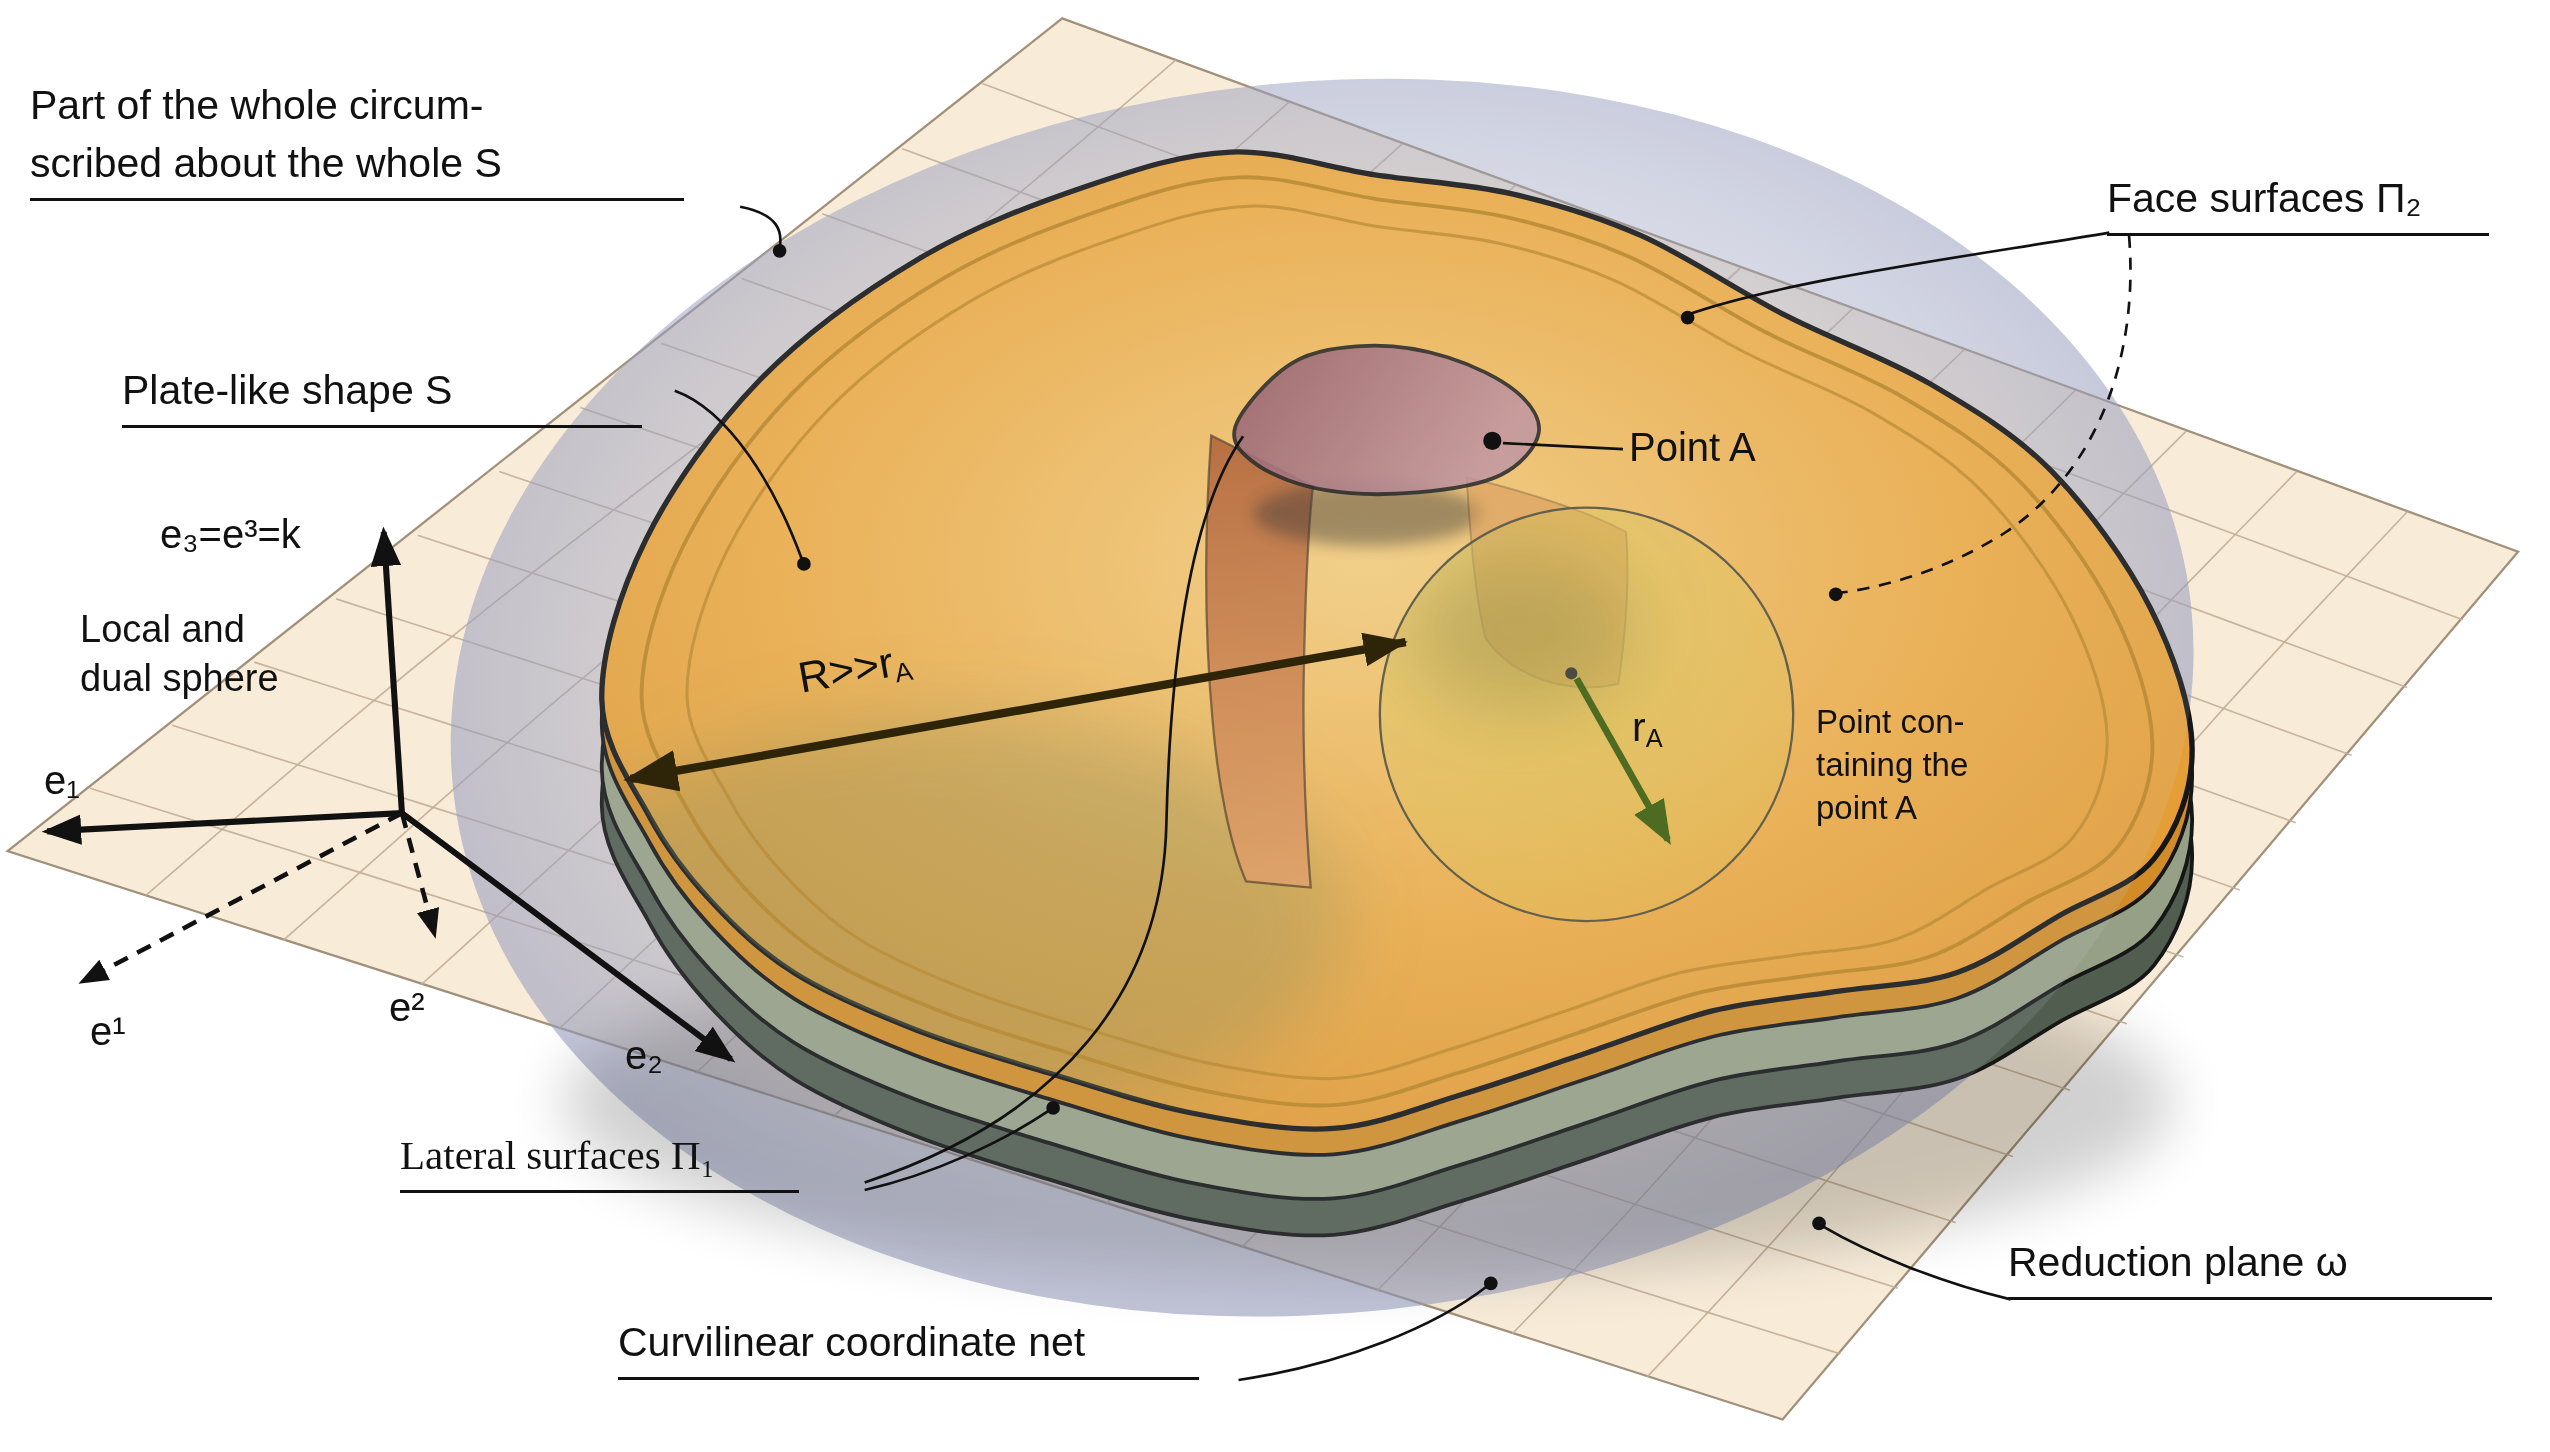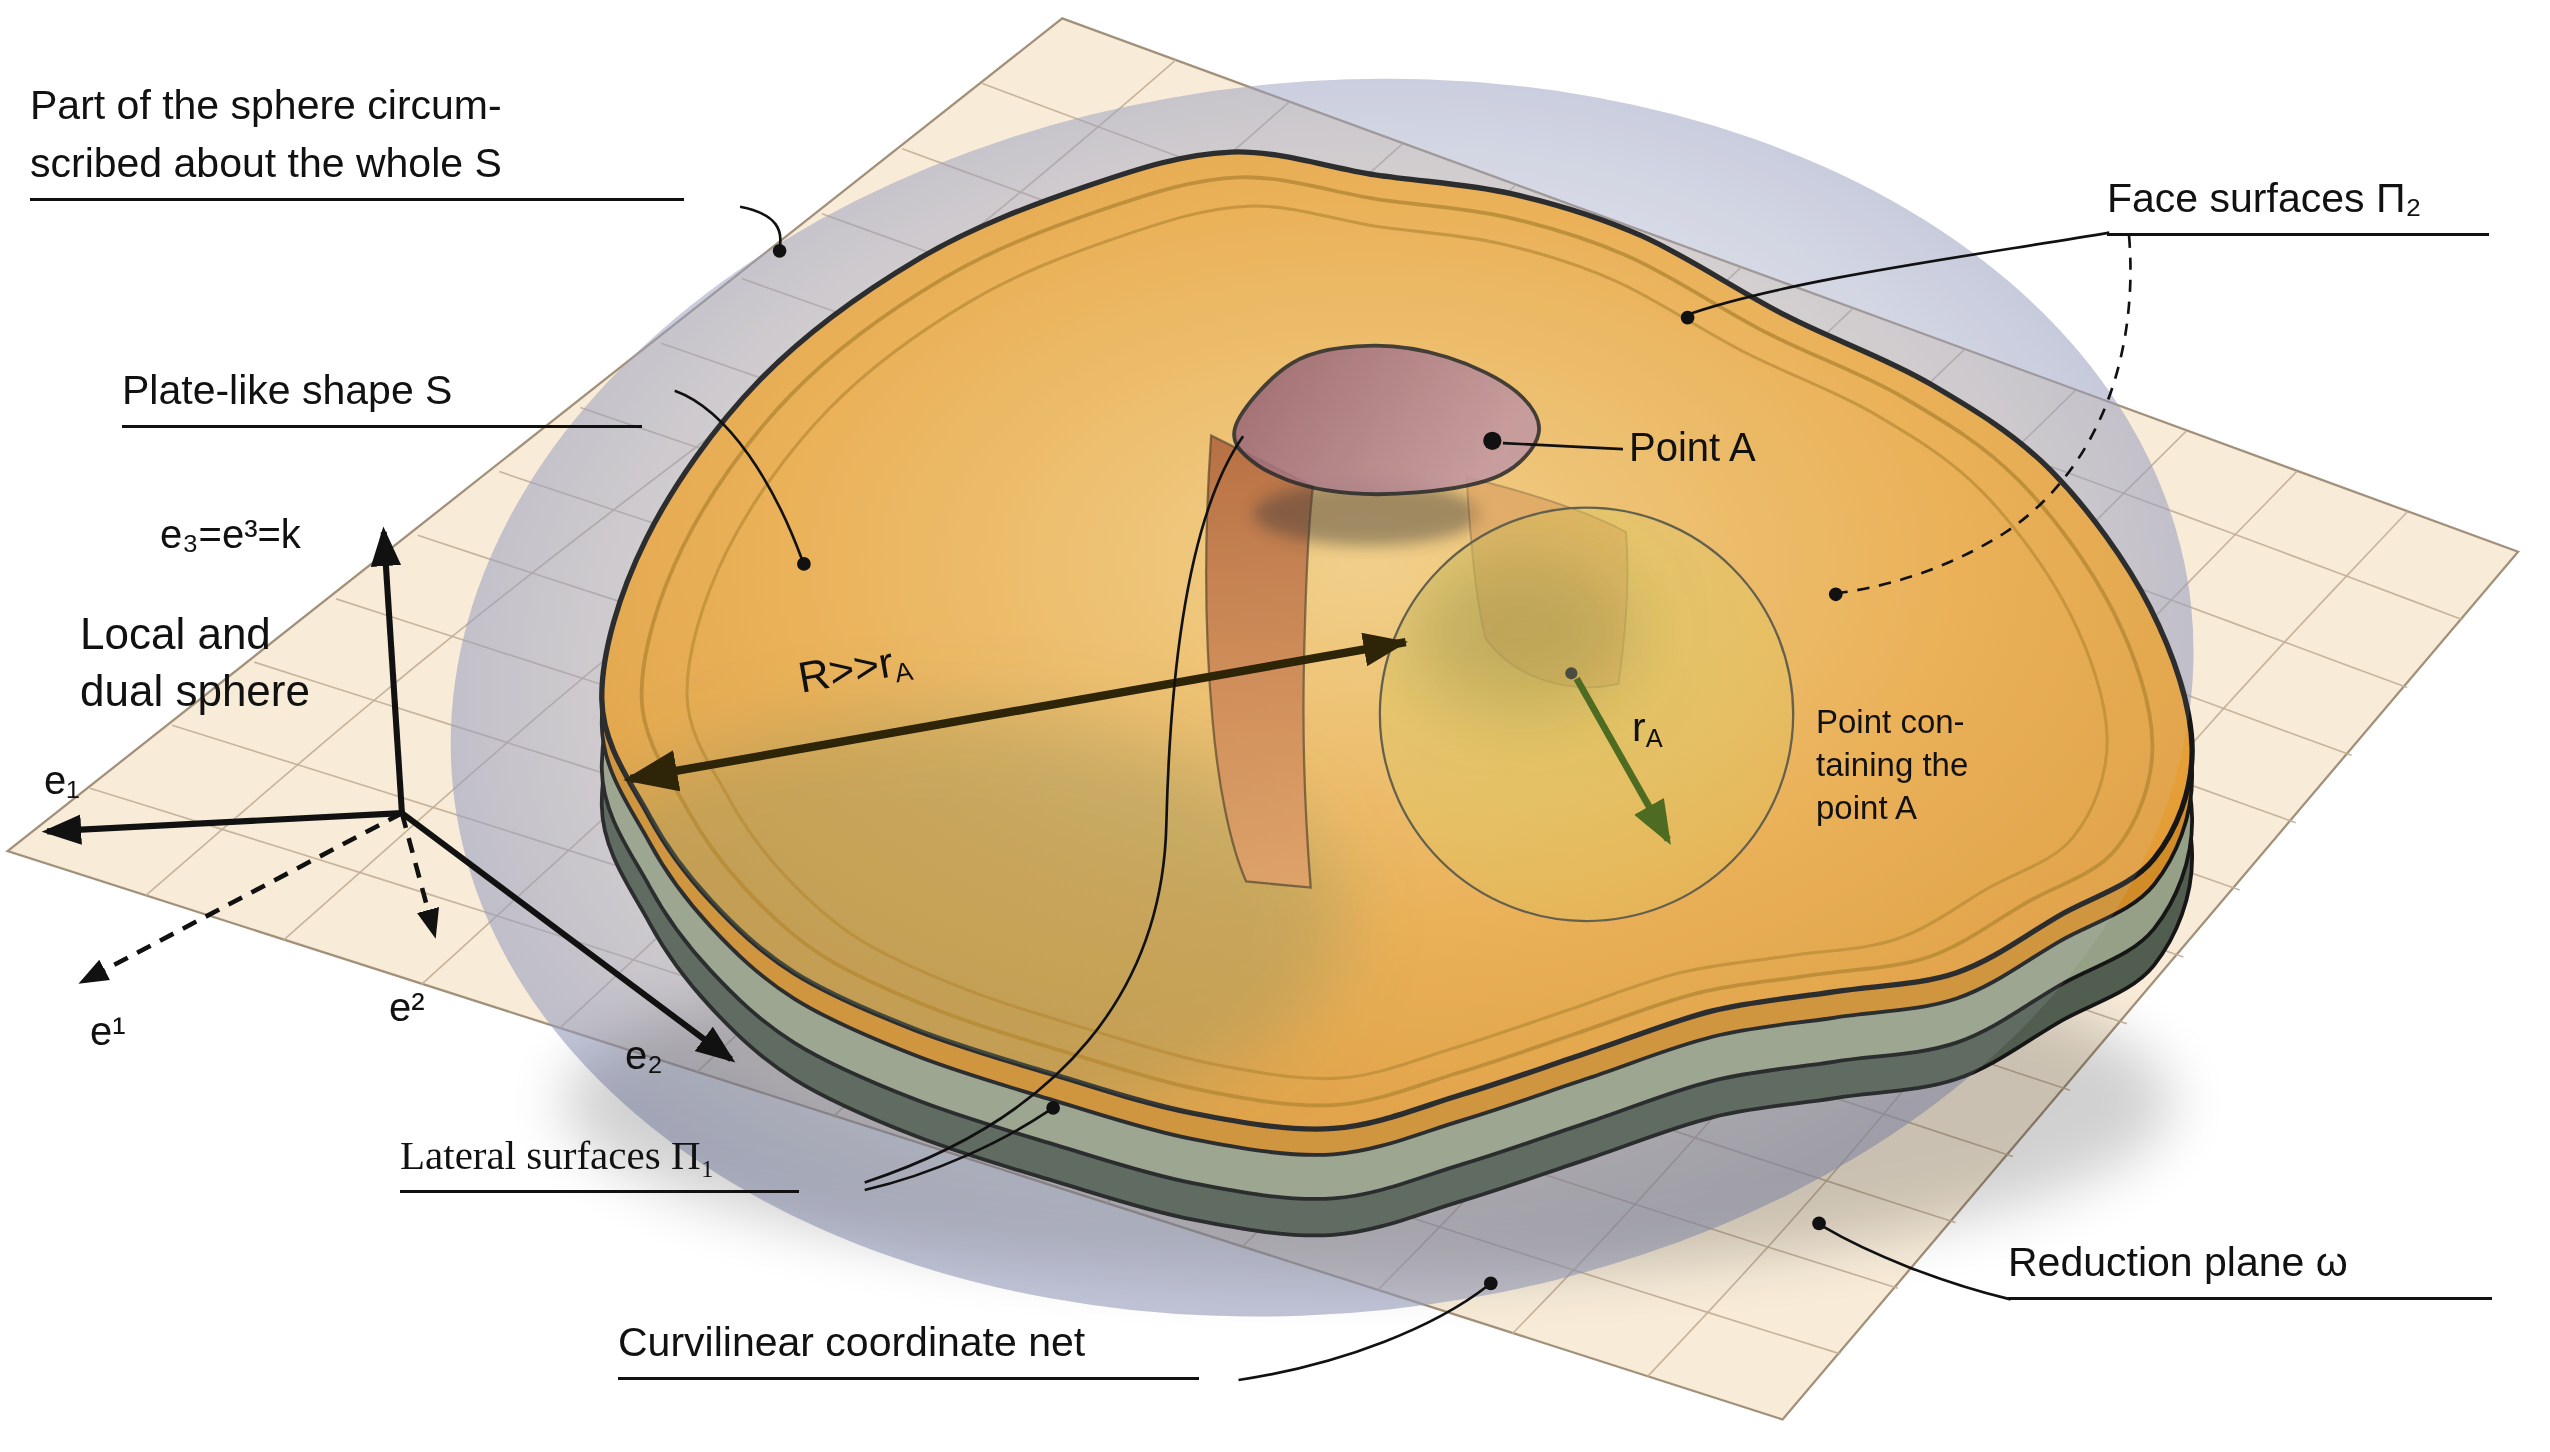--- a/index.html
+++ b/index.html
@@ -2,21 +2,21 @@
 <html style="font-size:12px"><head>
 <meta charset="utf-8">
 <style>
   html,body{margin:0;padding:0;background:#ffffff;}
   #stage{position:relative;width:2550px;height:1453px;background:#ffffff;overflow:hidden;
          font-family:"Liberation Sans","DejaVu Sans",sans-serif;color:#111;}
   #diagram{position:absolute;left:0;top:0;width:100%;height:100%;}
   .lbl{position:absolute;font-size:41px;line-height:1.42;color:#111;white-space:nowrap;}
   .lbl .ln{display:block;}
   .underline{display:inline-block;border-bottom:3px solid #111;padding-bottom:6px;}
-  .small{font-size:44px;line-height:1.3;}
+  .small{font-size:38px;line-height:1.3;}
   .axis-lbl{font-size:40px;}
   sub{font-size:0.62em;vertical-align:-0.25em;}
   .rot{transform-origin:center center;}
 </style>
 </head>
 <body>
 
 <div id="stage">
 
   <svg id="diagram" viewBox="0 0 3356 1912">
@@ -174,21 +174,21 @@
       <circle cx="2416" cy="782" r="9"></circle>
       <circle cx="1964" cy="580" r="12"></circle>
       <circle cx="1386" cy="1458" r="9"></circle>
       <circle cx="1962" cy="1689" r="9"></circle>
       <circle cx="2394" cy="1610" r="9"></circle>
     </g>
   </svg>
 
   <div class="lbl" style="left:30px;top:76px;">
     <span class="underline" style="padding-right:182px;">
-      <span class="ln">Part of the sphere circum-</span>
+      <span class="ln">Part of the whole circum-</span>
       <span class="ln">scribed about the whole S</span>
     </span>
   </div>
 
   <div class="lbl" style="left:122px;top:325px;">
     <span class="underline" style="padding-right:190px;margin-top:36px;">Plate-like shape S</span>
   </div>
 
   <div class="lbl" style="left:2107px;top:169px;">
     <span class="underline" style="padding-right:68px;">Face surfaces Π₂</span>

